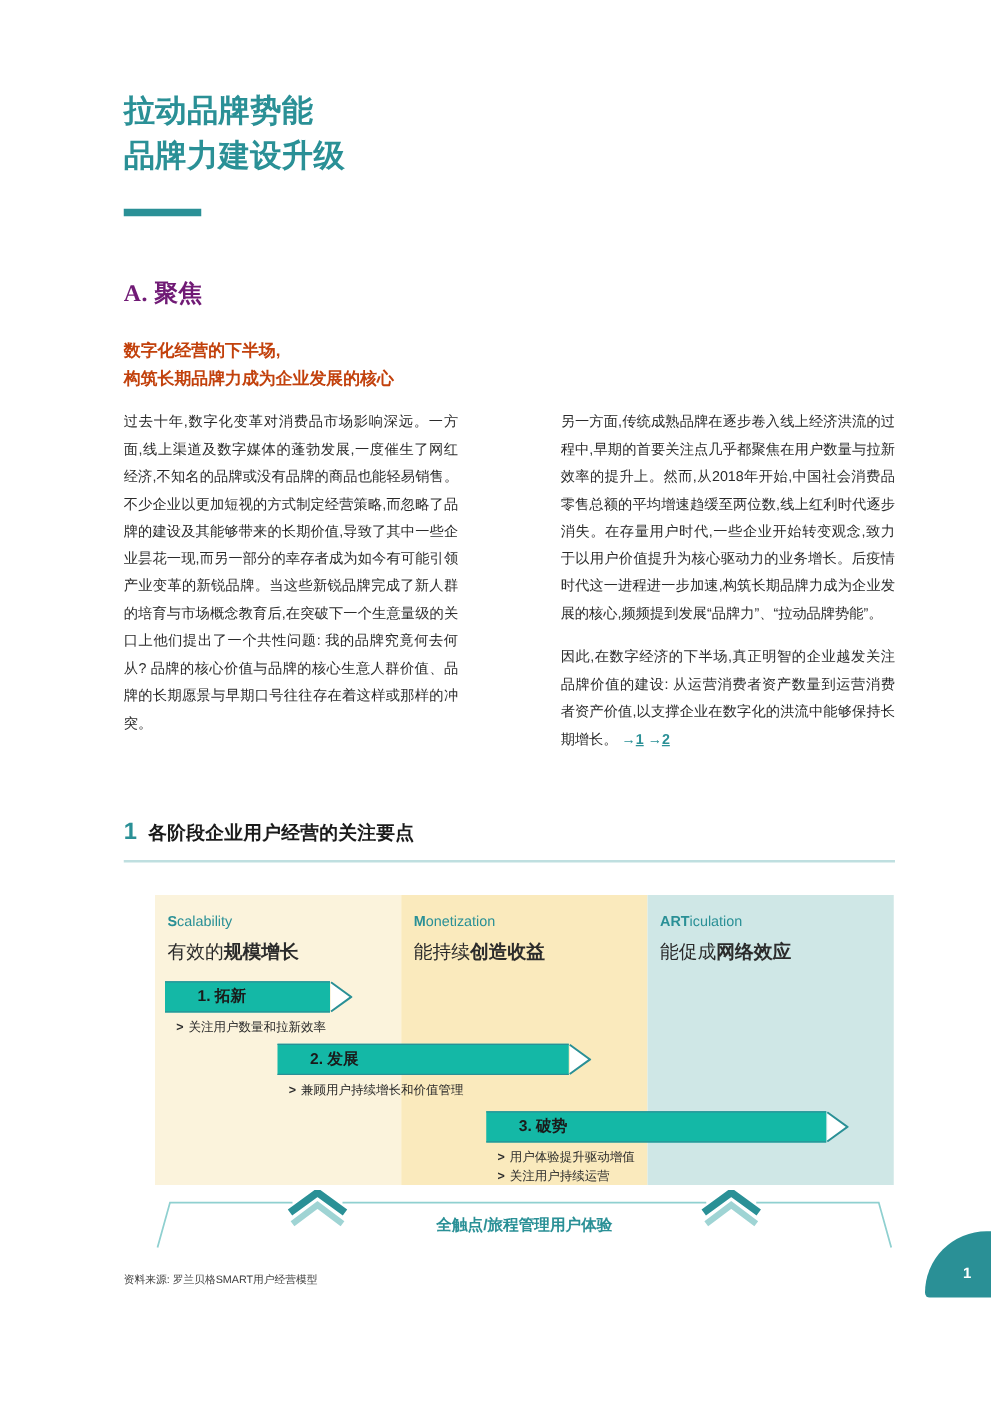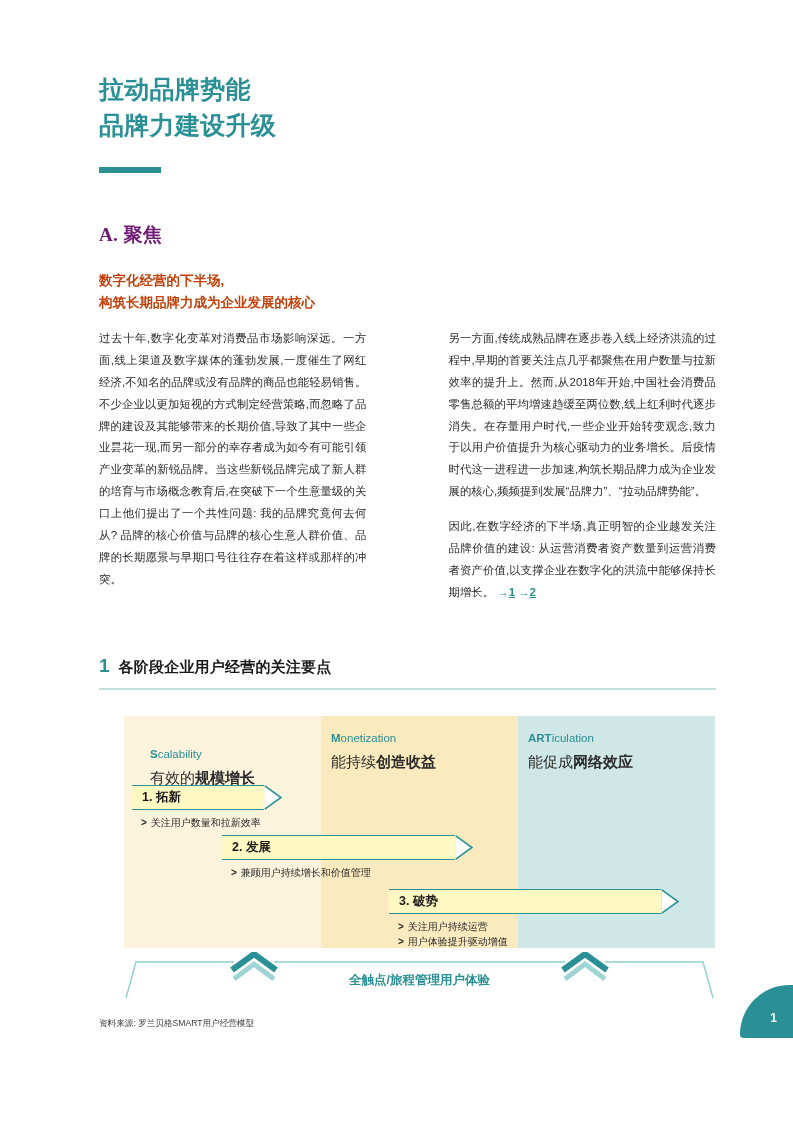--- a/index.html
+++ b/index.html
@@ -156,44 +156,44 @@
   }
   .band-label .en b { font-weight: bold; }
   .band-label .cn {
     color: #2b2b2b;
     font-weight: bold;
     font-size: 15px;
     display: block;
     margin-top: 2px;
   }
   .band-label .cn .lead { font-weight: normal; }
-  .bl-1 { left: 26px; margin-top: 16px; }
+  .bl-1 { left: 10px; }
   .bl-2 { left: 207px; }
   .bl-3 { left: 404px; }
 
   
   .arrow-row {
     position: absolute;
   }
   .arrow {
     position: relative;
     height: 25px;
     display: flex;
     align-items: center;
   }
   .arrow-body {
     position: relative;
     height: 25px;
-    background: #fef9c3;
+    background: #14b8a6;
     border-top: 1.6px solid #2a9096;
     border-bottom: 1.6px solid #2a9096;
     box-sizing: border-box;
     display: flex;
     align-items: center;
-    padding-left: 10px;
+    padding-left: 26px;
     flex: 1;
   }
   .arrow-label {
     font-size: 12.5px;
     font-weight: bold;
     color: #1a1a1a;
     white-space: nowrap;
   }
   .arrow-head {
     width: 18px;
@@ -368,22 +368,22 @@
         <div class="arrow-body">
           <span class="arrow-label">3. 破势</span>
         </div>
         <div class="arrow-head">
           <svg width="18" height="25" viewBox="0 0 18 25">
               <polyline points="0.8,0.8 17,12.5 0.8,24.2" fill="#ffffff" stroke="#2a9096" stroke-width="1.6" stroke-linejoin="miter"></polyline>
             </svg>
         </div>
       </div>
       <div class="bullets">
+        <div class="bullet"><span class="chev">&gt;</span><span>用户体验提升驱动增值</span></div>
         <div class="bullet"><span class="chev">&gt;</span><span>关注用户持续运营</span></div>
-        <div class="bullet"><span class="chev">&gt;</span><span>用户体验提升驱动增值</span></div>
       </div>
     </div>
   </div>
 
   <div class="ribbon">
     <svg width="591" height="48" viewBox="0 0 591 48">
       <path d="M2,46 L12,10 L110,10" fill="none" stroke="#8fd0d0" stroke-width="1.4"></path>
       <path d="M150,10 L441,10" fill="none" stroke="#8fd0d0" stroke-width="1.4"></path>
       <path d="M481,10 L579,10 L589,46" fill="none" stroke="#8fd0d0" stroke-width="1.4"></path>
       <g>

